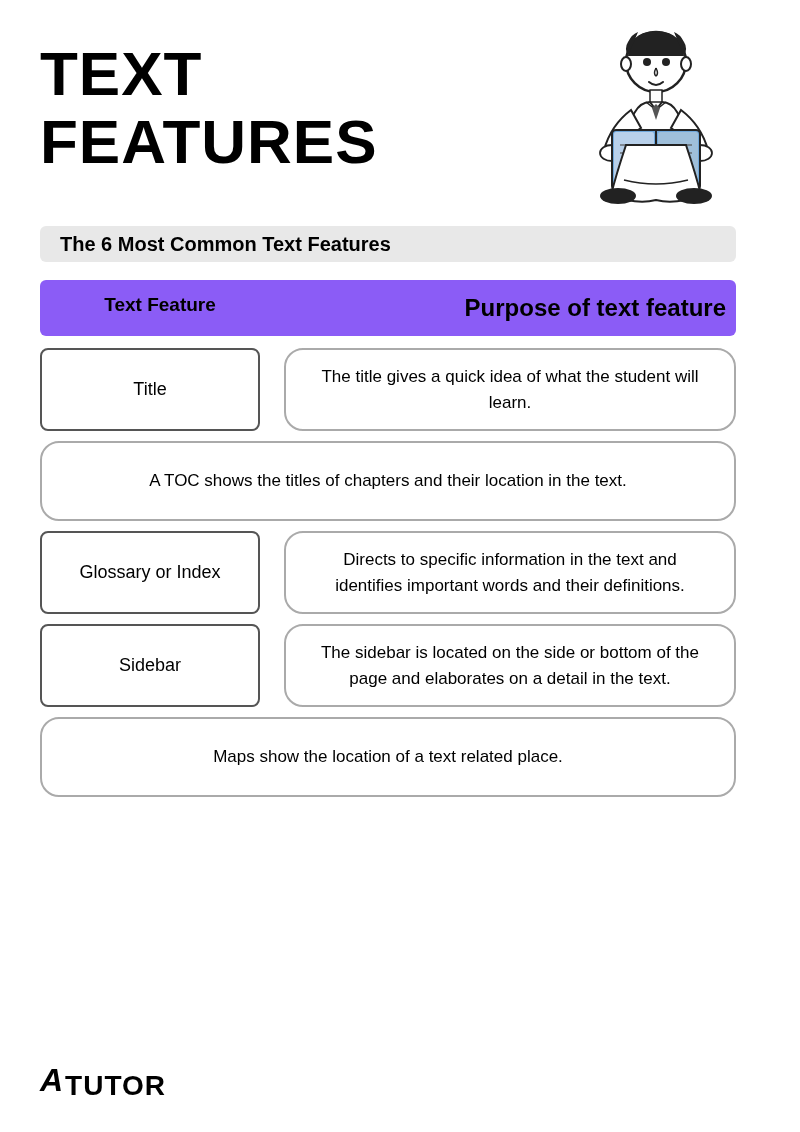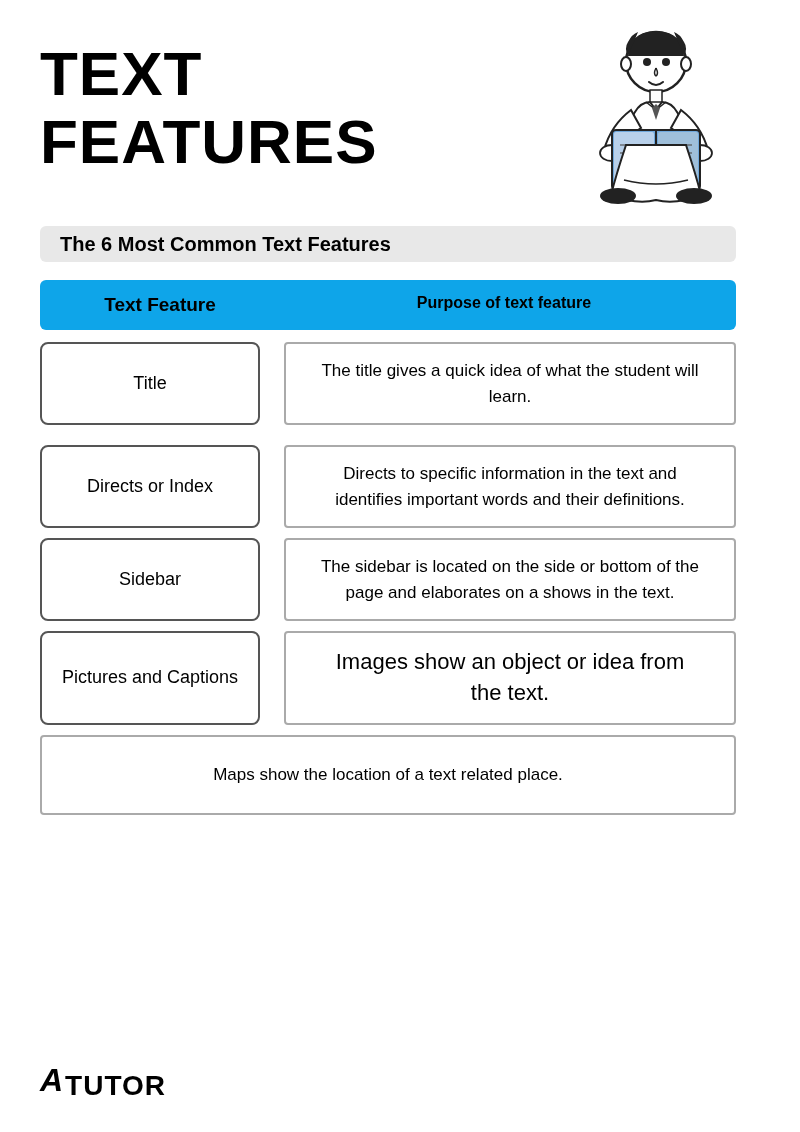--- a/index.html
+++ b/index.html
@@ -60,40 +60,40 @@
     }
 
     .table-container {
       width: 100%;
     }
 
     .table-header {
       display: flex;
       gap: 12px;
       margin-bottom: 12px;
-      background: #0ea5e9;
+      background: #8b5cf6;
       border-radius: 6px;
       padding: 14px 10px;
     }
 
     .col-feature-header {
       width: 220px;
       flex-shrink: 0;
       font-size: 19px;
       font-weight: 700;
       color: #000000;
       text-align: center;
     }
 
     .col-purpose-header {
       flex: 1;
-      font-size: 16px;
+      font-size: 24px;
       font-weight: 700;
       color: #000000;
-      text-align: center;
+      text-align: right;
     }
 
     .table-row {
       display: flex;
       gap: 24px;
       margin-bottom: 10px;
       align-items: stretch;
     }
 
     .feature-cell {
@@ -113,21 +113,21 @@
       font-size: 18px;
       font-weight: 400;
       color: #000000;
       text-align: center;
       line-height: 1.4;
     }
 
     .purpose-cell {
       flex: 1;
       border: 2px solid #aaaaaa;
-      border-radius: 4px;
+      border-radius: 19px;
       display: flex;
       align-items: center;
       justify-content: center;
       padding: 14px 32px;
       background: #ffffff;
       min-height: 80px;
     }
 
     .purpose-text {
       font-size: 17px;
@@ -260,48 +260,43 @@
     <div class="table-row">
       <div class="feature-cell">
         <span class="feature-name">Title</span>
       </div>
       <div class="purpose-cell">
         <span class="purpose-text">The title gives a quick idea of what the student will learn.</span>
       </div>
     </div>
 
     <div class="table-row">
+      <div class="purpose-cell">
+        <span class="purpose-text">A TOC shows the titles of chapters and their location in the text.</span>
+      </div>
     </div>
 
     <div class="table-row">
       <div class="feature-cell">
-        <span class="feature-name">Directs or Index</span>
+        <span class="feature-name">Glossary or Index</span>
       </div>
       <div class="purpose-cell">
         <span class="purpose-text">Directs to specific information in the text and identifies important words and their definitions.</span>
       </div>
     </div>
 
     <div class="table-row">
       <div class="feature-cell">
         <span class="feature-name">Sidebar</span>
       </div>
       <div class="purpose-cell">
-        <span class="purpose-text">The sidebar is located on the side or bottom of the page and elaborates on a shows in the text.</span>
-      </div>
-    </div>
-
-    <div class="table-row">
-      <div class="feature-cell">
-        <span class="feature-name">Pictures and Captions</span>
-      </div>
-      <div class="purpose-cell">
-        <span class="purpose-text large">Images show an object or idea from the text.</span>
-      </div>
-    </div>
+        <span class="purpose-text">The sidebar is located on the side or bottom of the page and elaborates on a detail in the text.</span>
+      </div>
+    </div>
+
 
     <div class="table-row">
       <div class="purpose-cell">
         <span class="purpose-text">Maps show the location of a text related place.</span>
       </div>
     </div>
 
   </div>
 
   <div class="footer-brand">

